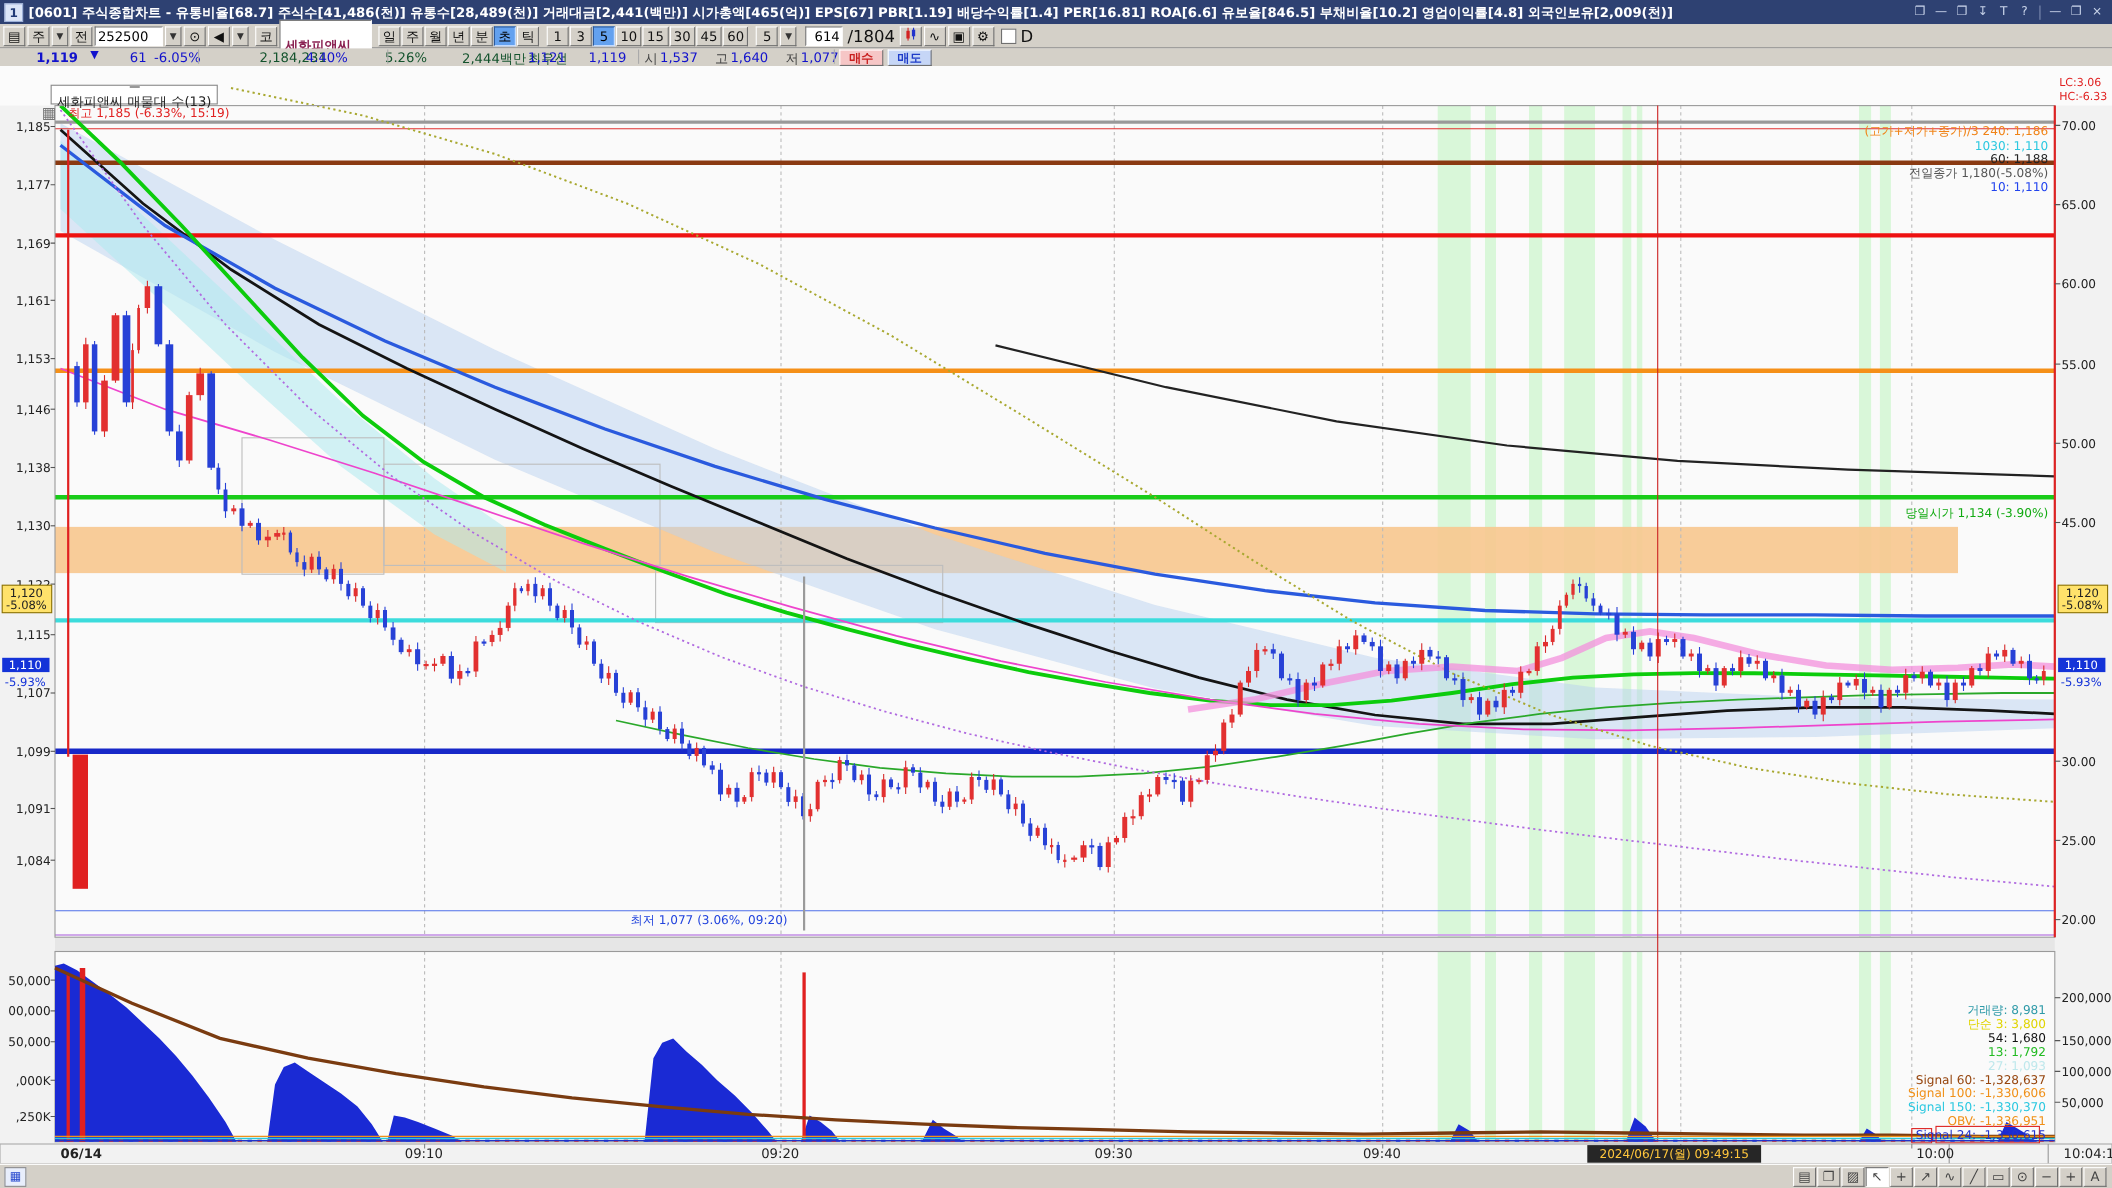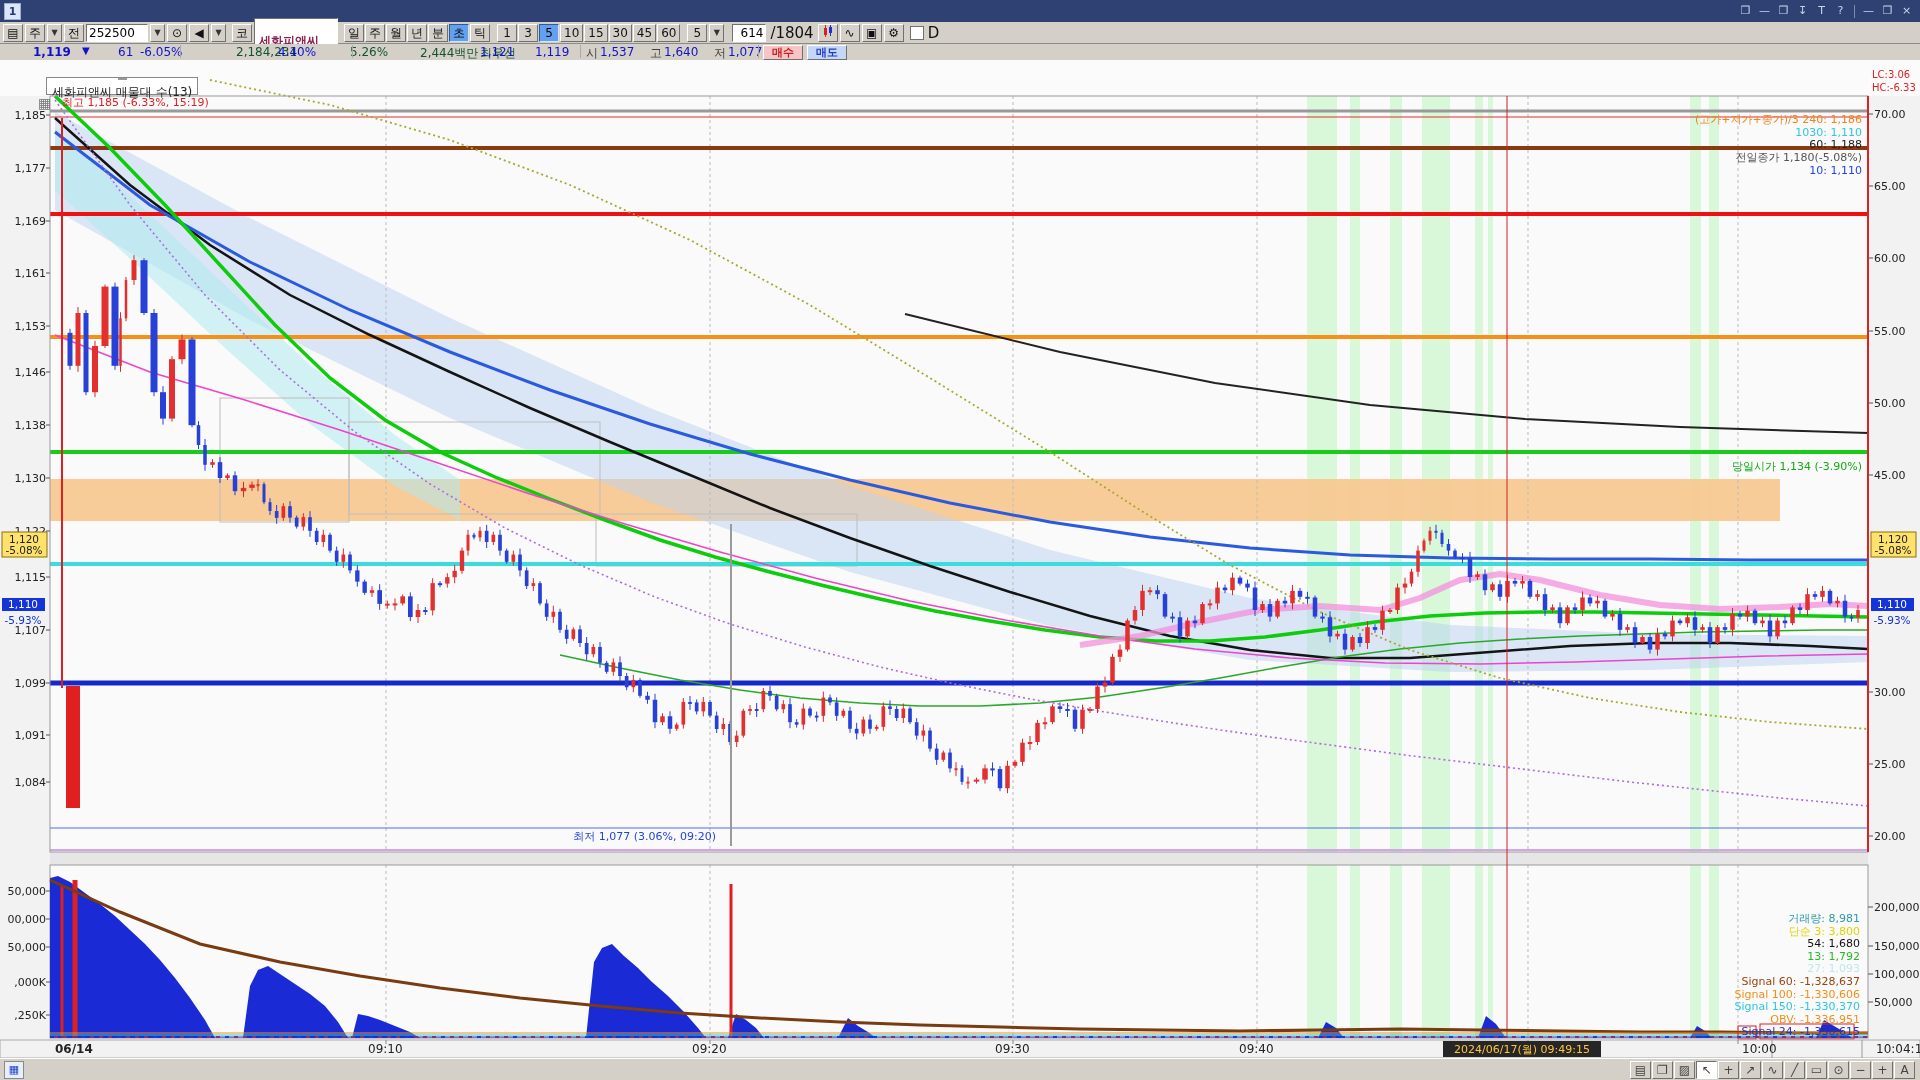--- a/index.html
+++ b/index.html
@@ -55,20 +55,21 @@
   .sb-icon{width:21px;height:18px;border:1px solid;border-color:#ffffff #707070 #707070 #ffffff;
     background:#d4d0c8;color:#444;text-align:center;line-height:16px;font-size:12px;
     margin-left:1px;box-sizing:border-box;}
   .sb-icon.active{border-color:#707070 #ffffff #ffffff #707070;background:#fff;}
 </style>
 </head>
 <body>
 
 <div class="titlebar">
   <div class="win-icon">1</div>
+  <span class="title-text">[0601] 주식종합차트 - 유통비율[68.7] 주식수[41,486(천)] 유통수[28,489(천)] 거래대금[2,441(백만)] 시가총액[465(억)] EPS[67] PBR[1.19] 배당수익률[1.4] PER[16.81] ROA[6.6] 유보율[846.5] 부채비율[10.2] 영업이익률[4.8] 외국인보유[2,009(천)]</span>
   <div class="win-tools" id="win-tools">
       <div class="win-btn">❐</div>
       <div class="win-btn">—</div>
       <div class="win-btn">❐</div>
       <div class="win-btn">↧</div>
       <div class="win-btn">T</div>
       <div class="win-btn">?</div>
       <div class="tb-sep"></div>
       <div class="win-btn">—</div>
       <div class="win-btn">❐</div>

